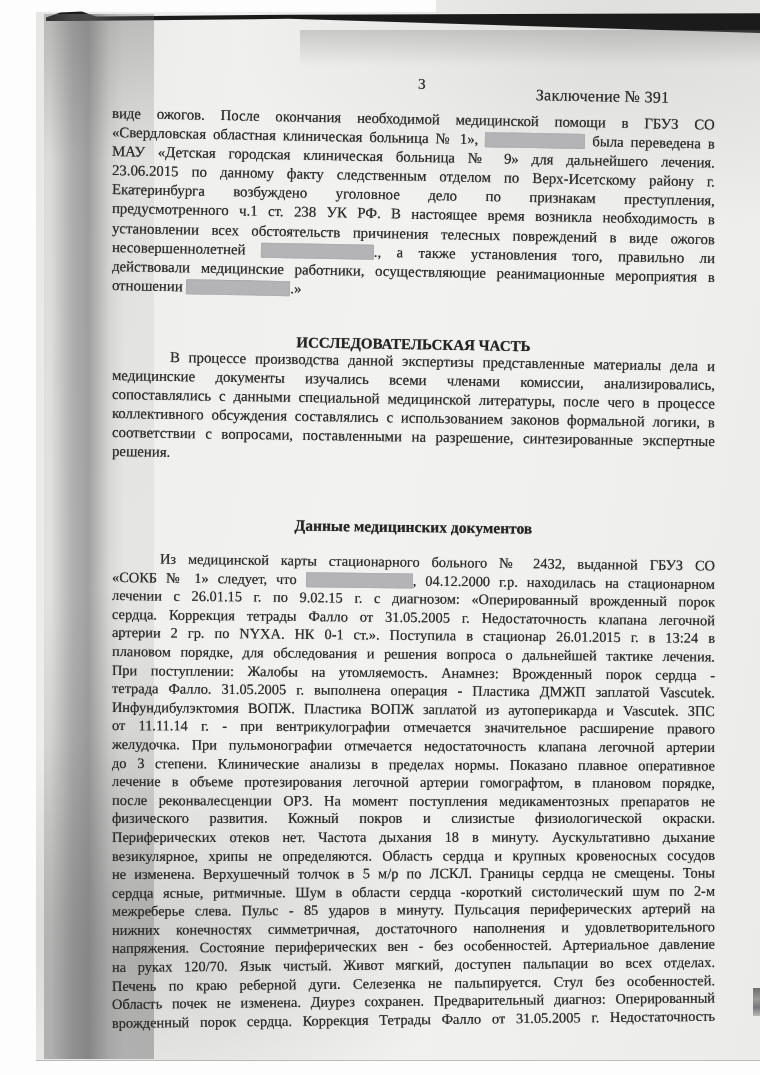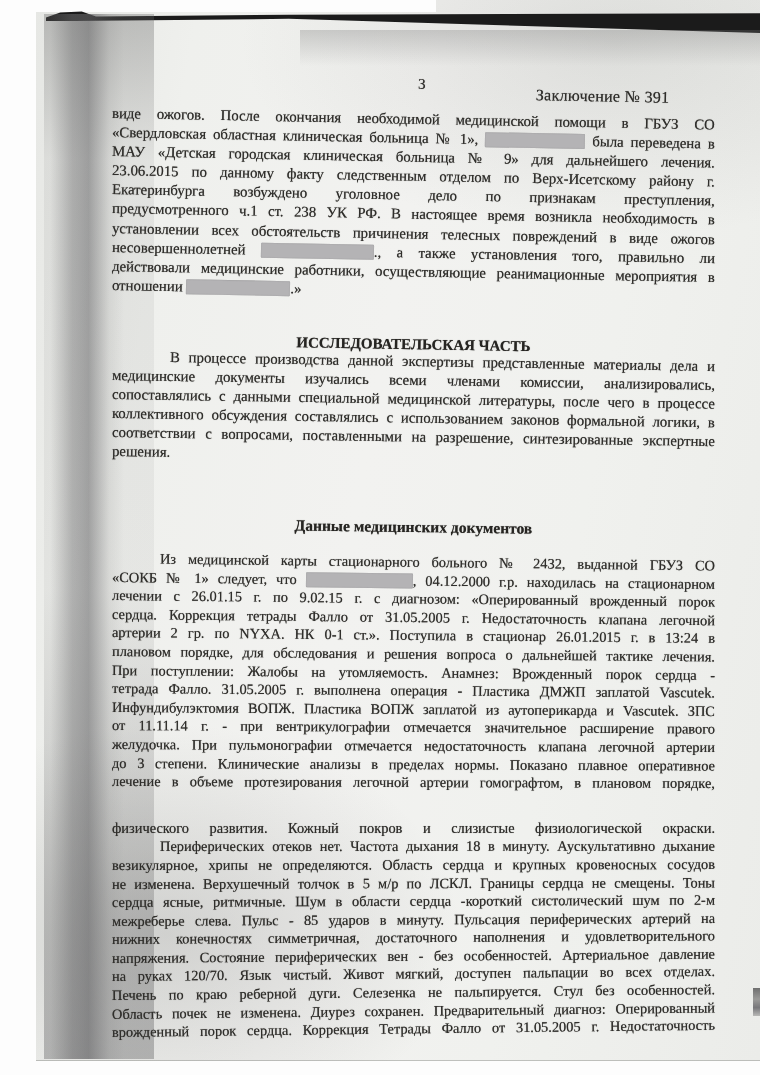--- a/index.html
+++ b/index.html
@@ -111,22 +111,23 @@
       <div class="line" style="transform: rotate(0.6deg);"><span>сердца. Коррекция тетрады Фалло от 31.05.2005 г. Недостаточность клапана легочной</span></div>
       <div class="line" style="transform: rotate(0.56deg);"><span>артерии 2  гр. по NYXA. НК 0-1 ст.». Поступила в стационар 26.01.2015 г. в 13:24 в</span></div>
       <div class="line" style="transform: rotate(0.52deg);"><span>плановом порядке, для обследования и решения вопроса о дальнейшей тактике лечения.</span></div>
       <div class="line" style="transform: rotate(0.47deg);"><span>При поступлении: Жалобы на утомляемость.  Анамнез: Врожденный порок сердца -</span></div>
       <div class="line" style="transform: rotate(0.43deg);"><span>тетрада Фалло. 31.05.2005 г. выполнена операция  - Пластика ДМЖП заплатой Vascutek.</span></div>
       <div class="line" style="transform: rotate(0.38deg);"><span>Инфундибулэктомия ВОПЖ. Пластика ВОПЖ заплатой из аутоперикарда и Vascutek. ЗПС</span></div>
       <div class="line" style="transform: rotate(0.34deg);"><span>от 11.11.14 г. - при вентрикулографии отмечается значительное расширение правого</span></div>
       <div class="line" style="transform: rotate(0.29deg);"><span>желудочка. При пульмонографии отмечается недостаточность клапана легочной артерии</span></div>
       <div class="line" style="transform: rotate(0.24deg);"><span>до 3 степени. Клинические анализы в пределах нормы. Показано плавное оперативное</span></div>
       <div class="line" style="transform: rotate(0.19deg);"><span>лечение в объеме  протезирования легочной артерии гомографтом, в плановом порядке,</span></div>
-      <div class="line" style="transform: rotate(0.02deg); margin-top: 28px;"><span>физического развития. Кожный покров и слизистые физиологической окраски.</span></div>
-      <div class="line" style="transform: rotate(-0.03deg); margin-left: 48px;"><span>Периферических отеков нет. Частота дыхания 18 в минуту. Аускультативно дыхание</span></div>
+      <div class="line" style="transform: rotate(0.13deg);"><span>после реконвалесценции  ОРЗ.  На момент поступления медикаментозных препаратов не</span></div>
+      <div class="line" style="transform: rotate(0.02deg);"><span>физического развития. Кожный покров и слизистые физиологической окраски.</span></div>
+      <div class="line" style="transform: rotate(-0.03deg);"><span>Периферических отеков нет. Частота дыхания 18 в минуту. Аускультативно дыхание</span></div>
       <div class="line" style="transform: rotate(-0.09deg);"><span>везикулярное, хрипы не определяются.  Область сердца и крупных кровеносных сосудов</span></div>
       <div class="line" style="transform: rotate(-0.15deg);"><span>не изменена. Верхушечный толчок в 5 м/р по ЛСКЛ. Границы сердца не смещены. Тоны</span></div>
       <div class="line" style="transform: rotate(-0.22deg);"><span>сердца ясные, ритмичные. Шум в области  сердца -короткий систолический шум по 2-м</span></div>
       <div class="line" style="transform: rotate(-0.28deg);"><span>межреберье  слева. Пульс - 85 ударов в минуту. Пульсация периферических артерий на</span></div>
       <div class="line" style="transform: rotate(-0.34deg);"><span>нижних конечностях симметричная, достаточного наполнения и удовлетворительного</span></div>
       <div class="line" style="transform: rotate(-0.41deg);"><span>напряжения. Состояние периферических вен - без особенностей.  Артериальное давление</span></div>
       <div class="line" style="transform: rotate(-0.48deg);"><span>на руках 120/70. Язык чистый. Живот мягкий, доступен  пальпации во всех отделах.</span></div>
       <div class="line" style="transform: rotate(-0.55deg);"><span>Печень по краю реберной дуги. Селезенка не пальпируется. Стул без особенностей.</span></div>
       <div class="line" style="transform: rotate(-0.62deg);"><span>Область почек не изменена. Диурез сохранен.  Предварительный диагноз: Оперированный</span></div>
       <div class="line" style="transform: rotate(-0.69deg);"><span>врожденный  порок сердца. Коррекция Тетрады Фалло от 31.05.2005 г. Недостаточность</span></div>

